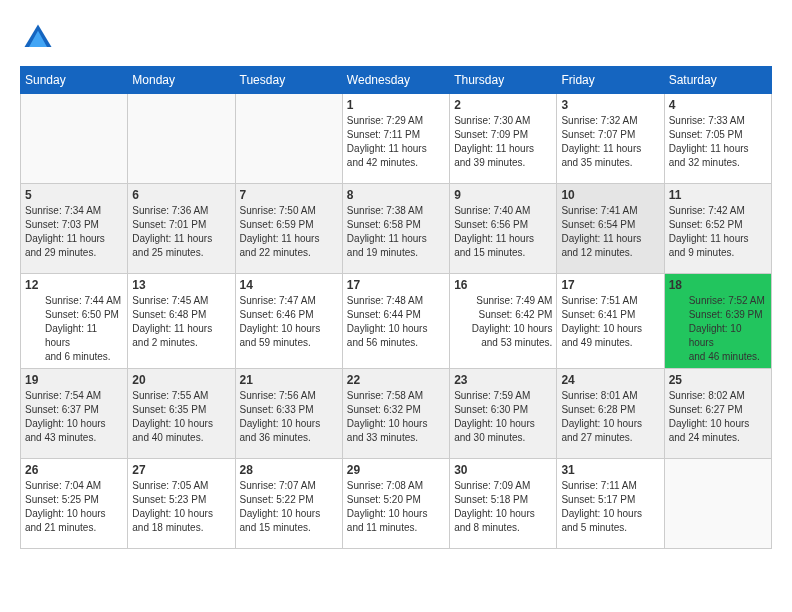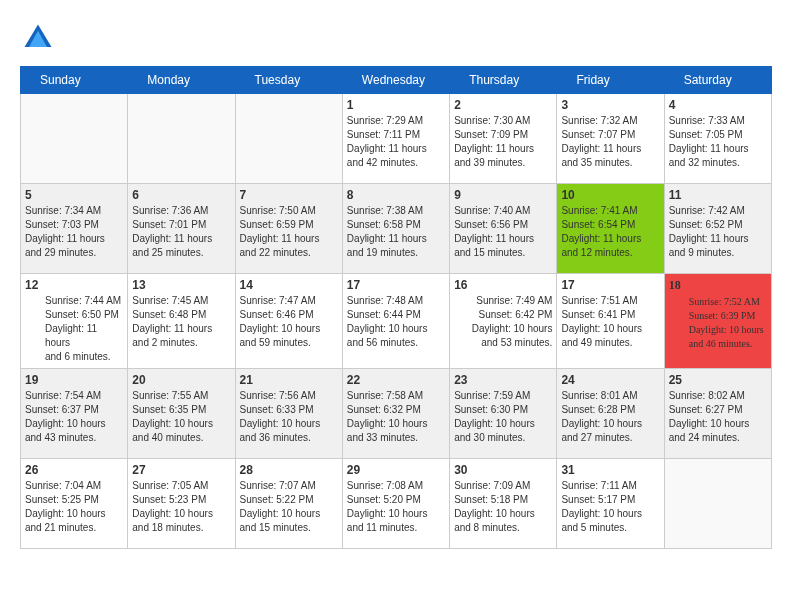--- a/index.html
+++ b/index.html
@@ -47,21 +47,21 @@
       color: #444;
     }
     .calendar {
       width: 100%;
       border-collapse: collapse;
       font-size: 11px;
     }
     .calendar th {
       background: #1565c0;
       color: #fff;
-      padding: 6px 19px;
+      padding: 6px 4px;
       text-align: left;
       font-size: 12px;
       font-weight: normal;
       border: 1px solid #1565c0;
     }
     .calendar td {
       vertical-align: top;
       border: 1px solid #ccc;
       padding: 4px;
       width: calc(100% / 7);
@@ -182,21 +182,21 @@
 Daylight: 11 hours
 and 19 minutes.</div>
         </td>
         <td style="background: rgb(240, 240, 240);">
           <span class="day-number">9</span>
           <div class="day-info" style="white-space: pre-line;">Sunrise: 7:40 AM
 Sunset: 6:56 PM
 Daylight: 11 hours
 and 15 minutes.</div>
         </td>
-        <td style="background: #84cc16;">
+        <td style="background: #e5e5e5;">
           <span class="day-number">10</span>
           <div class="day-info" style="white-space: pre-line;">Sunrise: 7:41 AM
 Sunset: 6:54 PM
 Daylight: 11 hours
 and 12 minutes.</div>
         </td>
         <td style="background: rgb(240, 240, 240);">
           <span class="day-number">11</span>
           <div class="day-info" style="white-space: pre-line;">Sunrise: 7:42 AM
 Sunset: 6:52 PM
@@ -240,21 +240,21 @@
 Daylight: 10 hours
 and 53 minutes.</div>
         </td>
         <td style="background: rgb(255, 255, 255);">
           <span class="day-number">17</span>
           <div class="day-info" style="white-space: pre-line;">Sunrise: 7:51 AM
 Sunset: 6:41 PM
 Daylight: 10 hours
 and 49 minutes.</div>
         </td>
-        <td style="background: #ef4444; font-family: Liberation Serif, serif;">
+        <td style="background: #22c55e;">
           <span class="day-number">18</span>
           <div class="day-info" style="white-space: pre-line; margin-left: 20px;">Sunrise: 7:52 AM
 Sunset: 6:39 PM
 Daylight: 10 hours
 and 46 minutes.</div>
         </td>
       </tr>
       <tr>
         <td style="background: rgb(240, 240, 240);">
           <span class="day-number">19</span>

